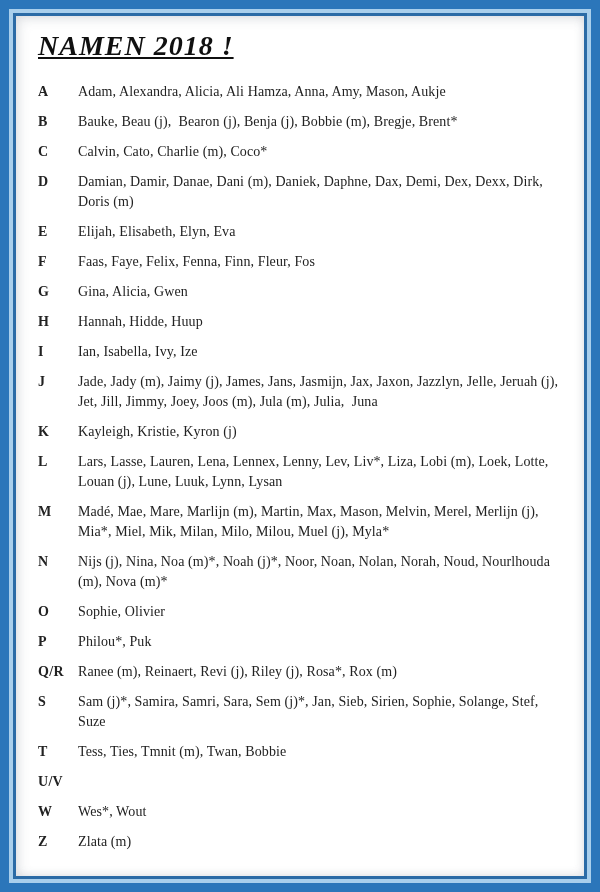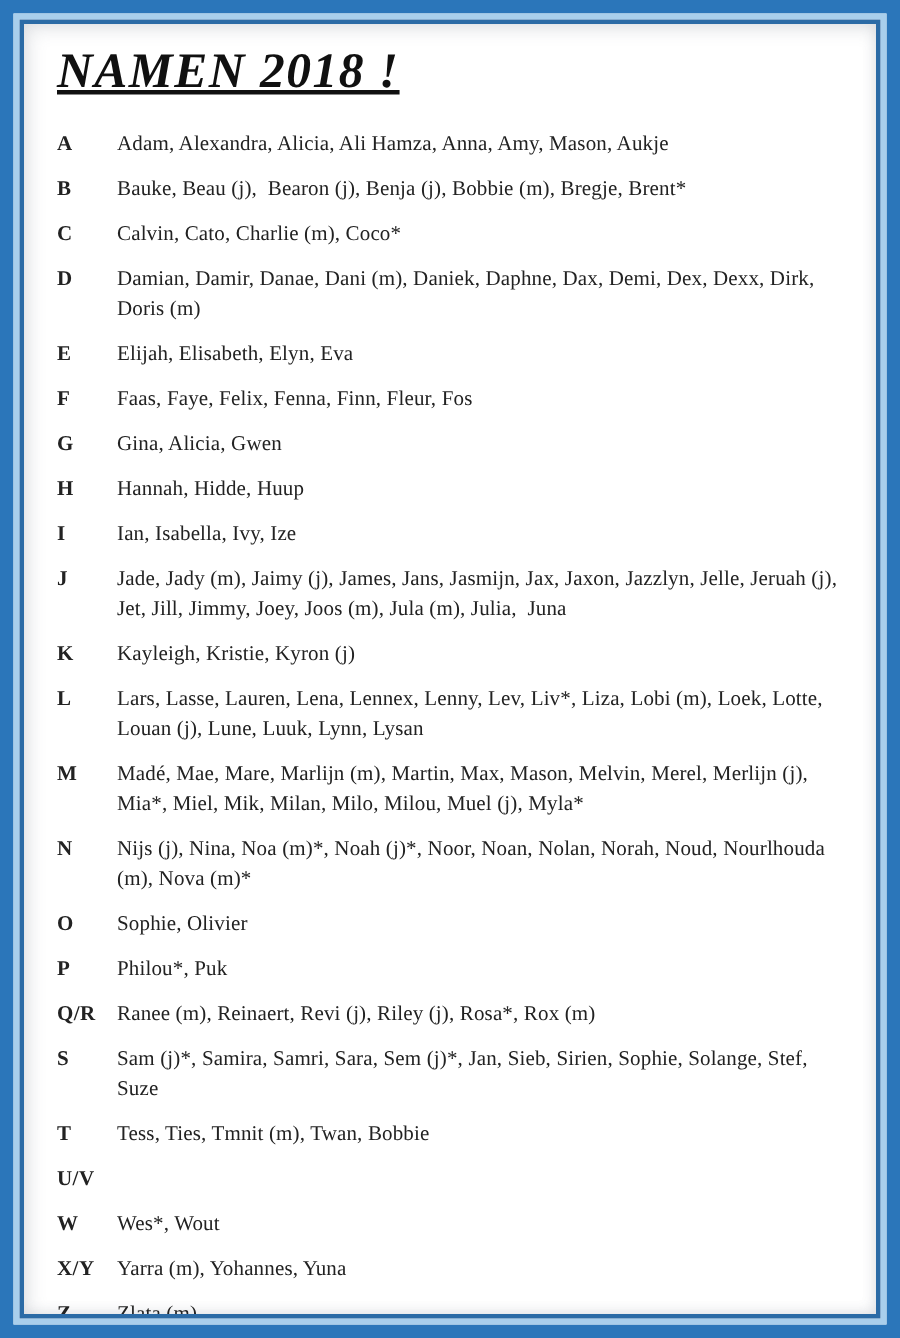--- a/index.html
+++ b/index.html
@@ -30,21 +30,21 @@
     width: 100%;
     height: 100%;
     border: 3px solid var(--c-inner, #2b6ba6);
     background: var(--c-bg, #ffffff);
     padding: 12px 10px 8px 22px;
     overflow: hidden;
     box-shadow: inset 3px 3px 12px rgba(90, 100, 115, 0.18),
                 inset -2px -2px 8px rgba(90, 100, 115, 0.10);
   }
   .title {
-    font-size: 33px;
+    font-size: 28px;
     font-weight: bold;
     font-style: italic;
     text-decoration: underline;
     letter-spacing: 1px;
     color: #101010;
     margin: 2px 0 20px 0;
   }
   .rows {
     width: 100%;
   }
@@ -175,24 +175,20 @@
   <div class="row">
     <span class="letter">U/V</span>
     <span class="names"></span>
   </div>
 
   <div class="row">
     <span class="letter">W</span>
     <span class="names">Wes*, Wout</span>
   </div>
 
-  <div class="row">
-    <span class="letter">X/Y</span>
-    <span class="names">Yarra (m), Yohannes, Yuna</span>
-  </div>
 
   <div class="row">
     <span class="letter">Z</span>
     <span class="names">Zlata (m)</span>
   </div>
 </div>
     </div>
   </div>
 </div>
 

